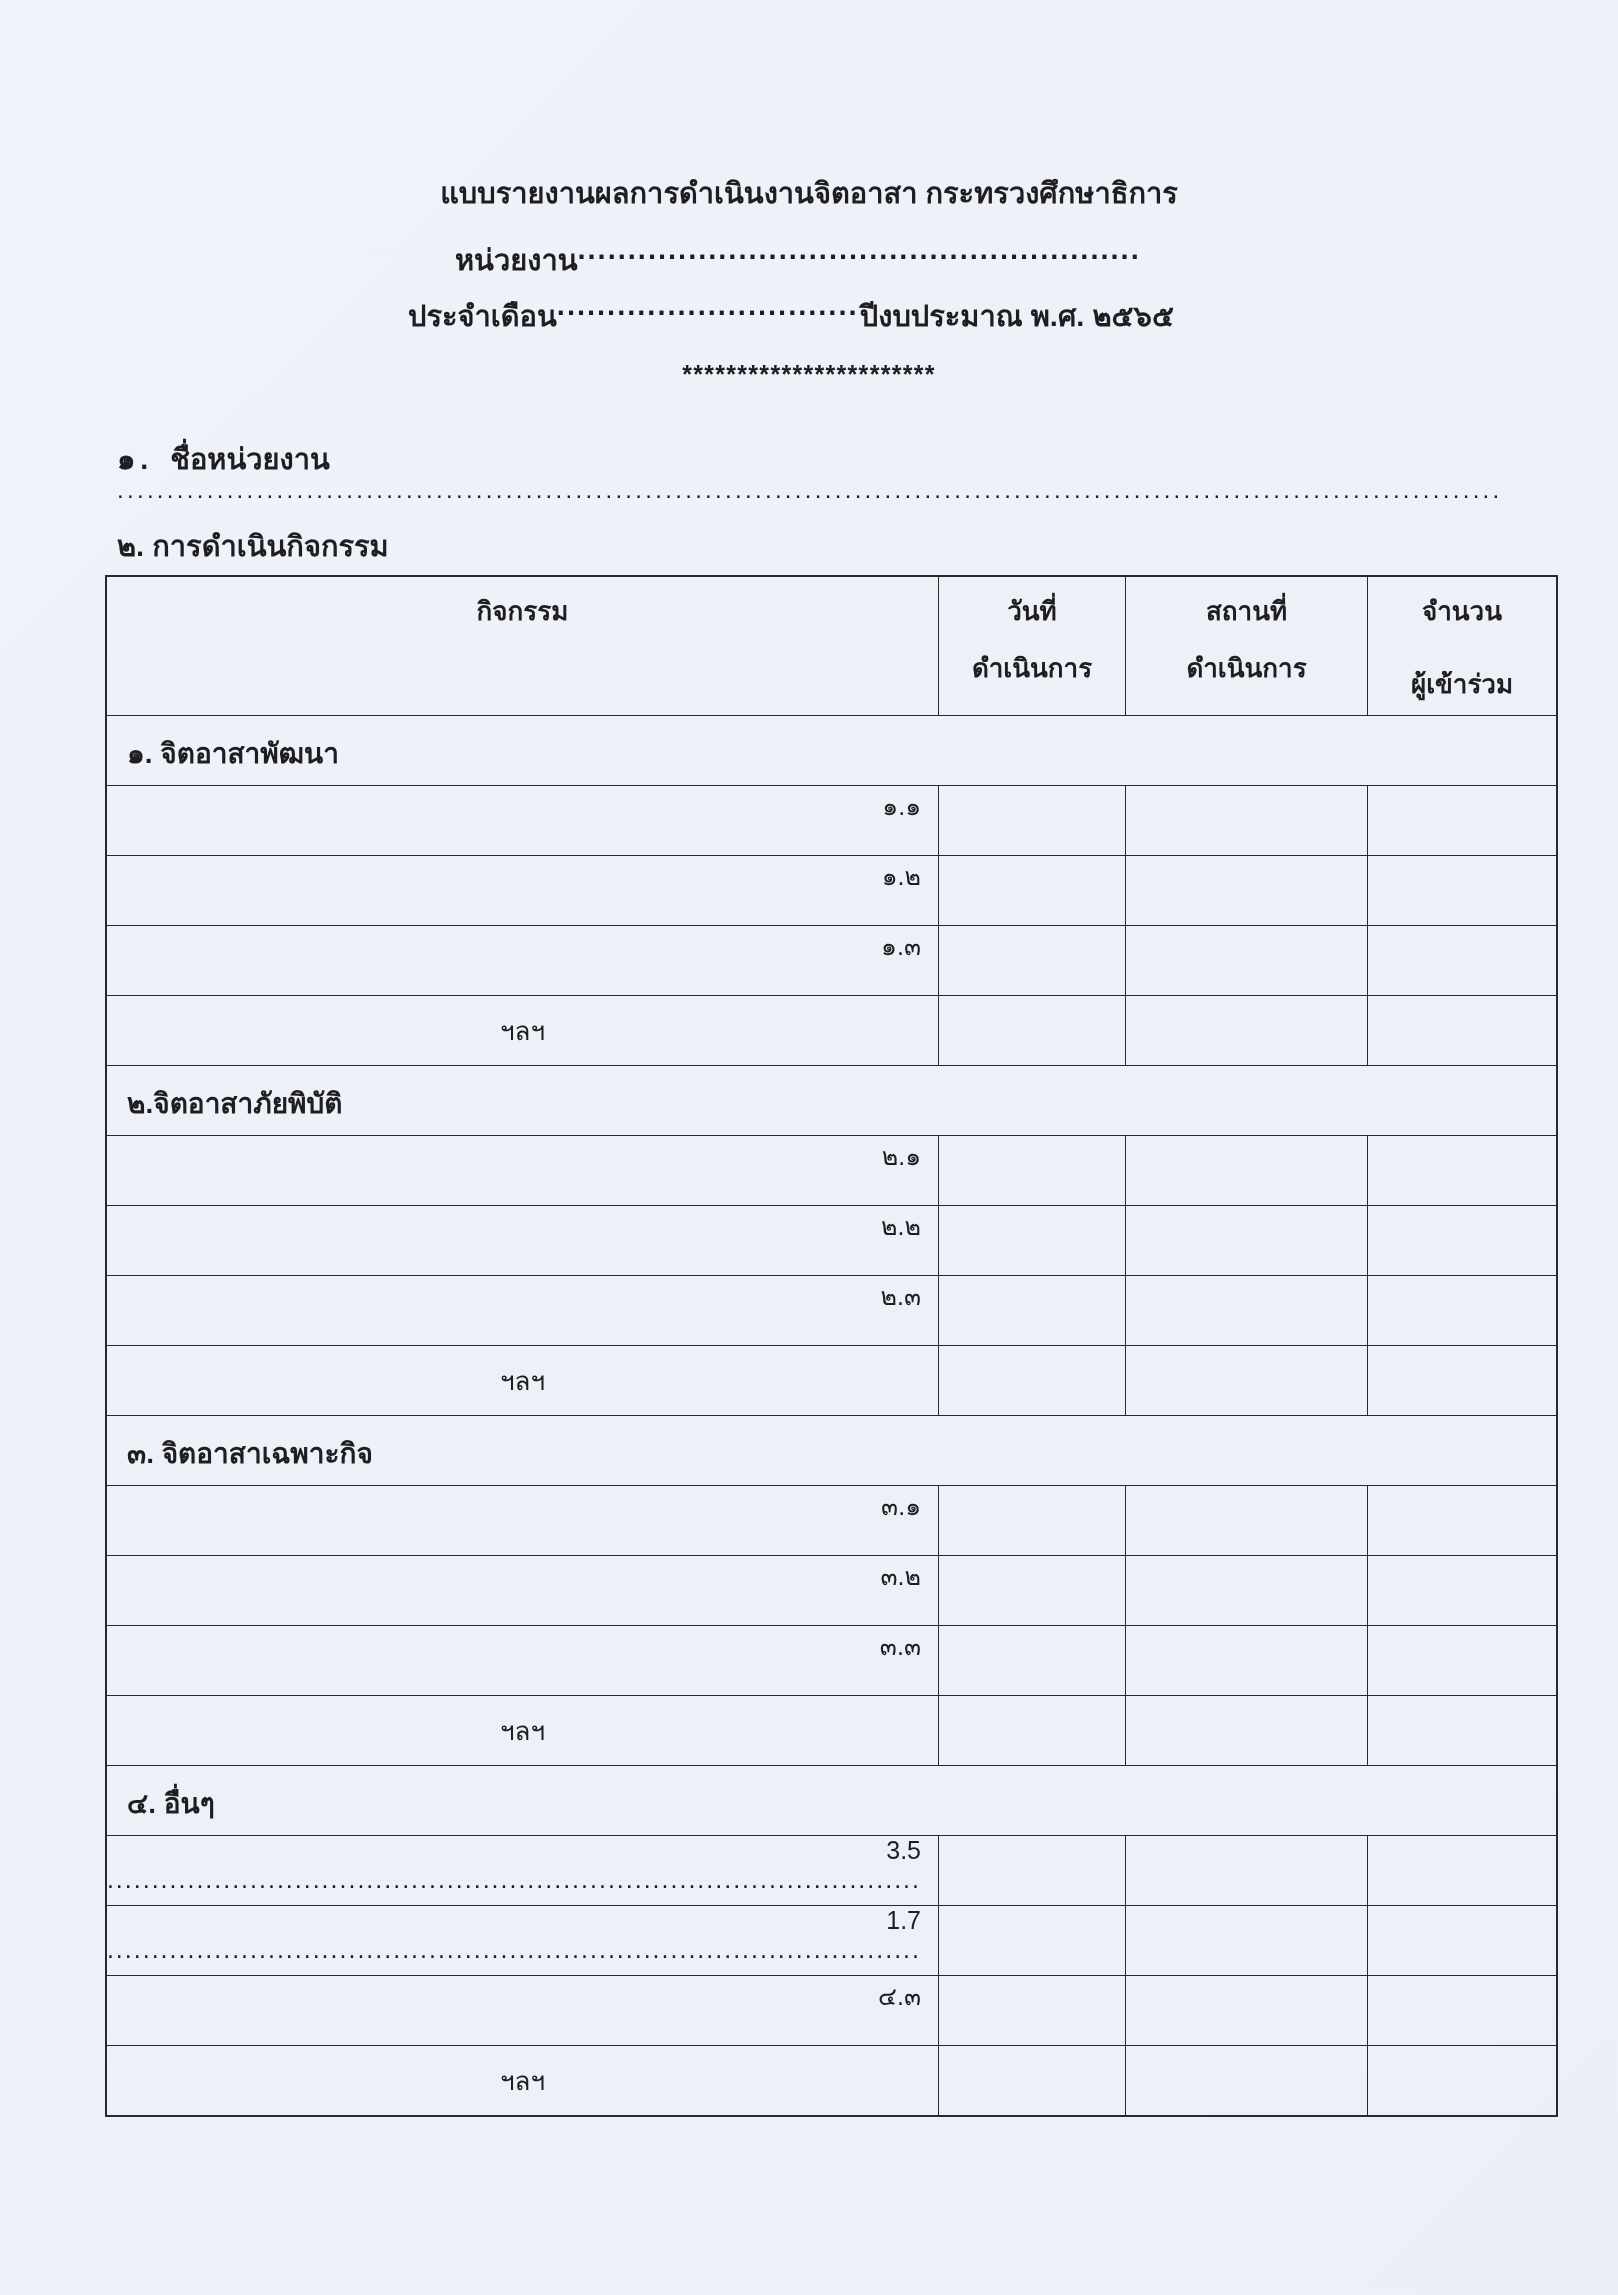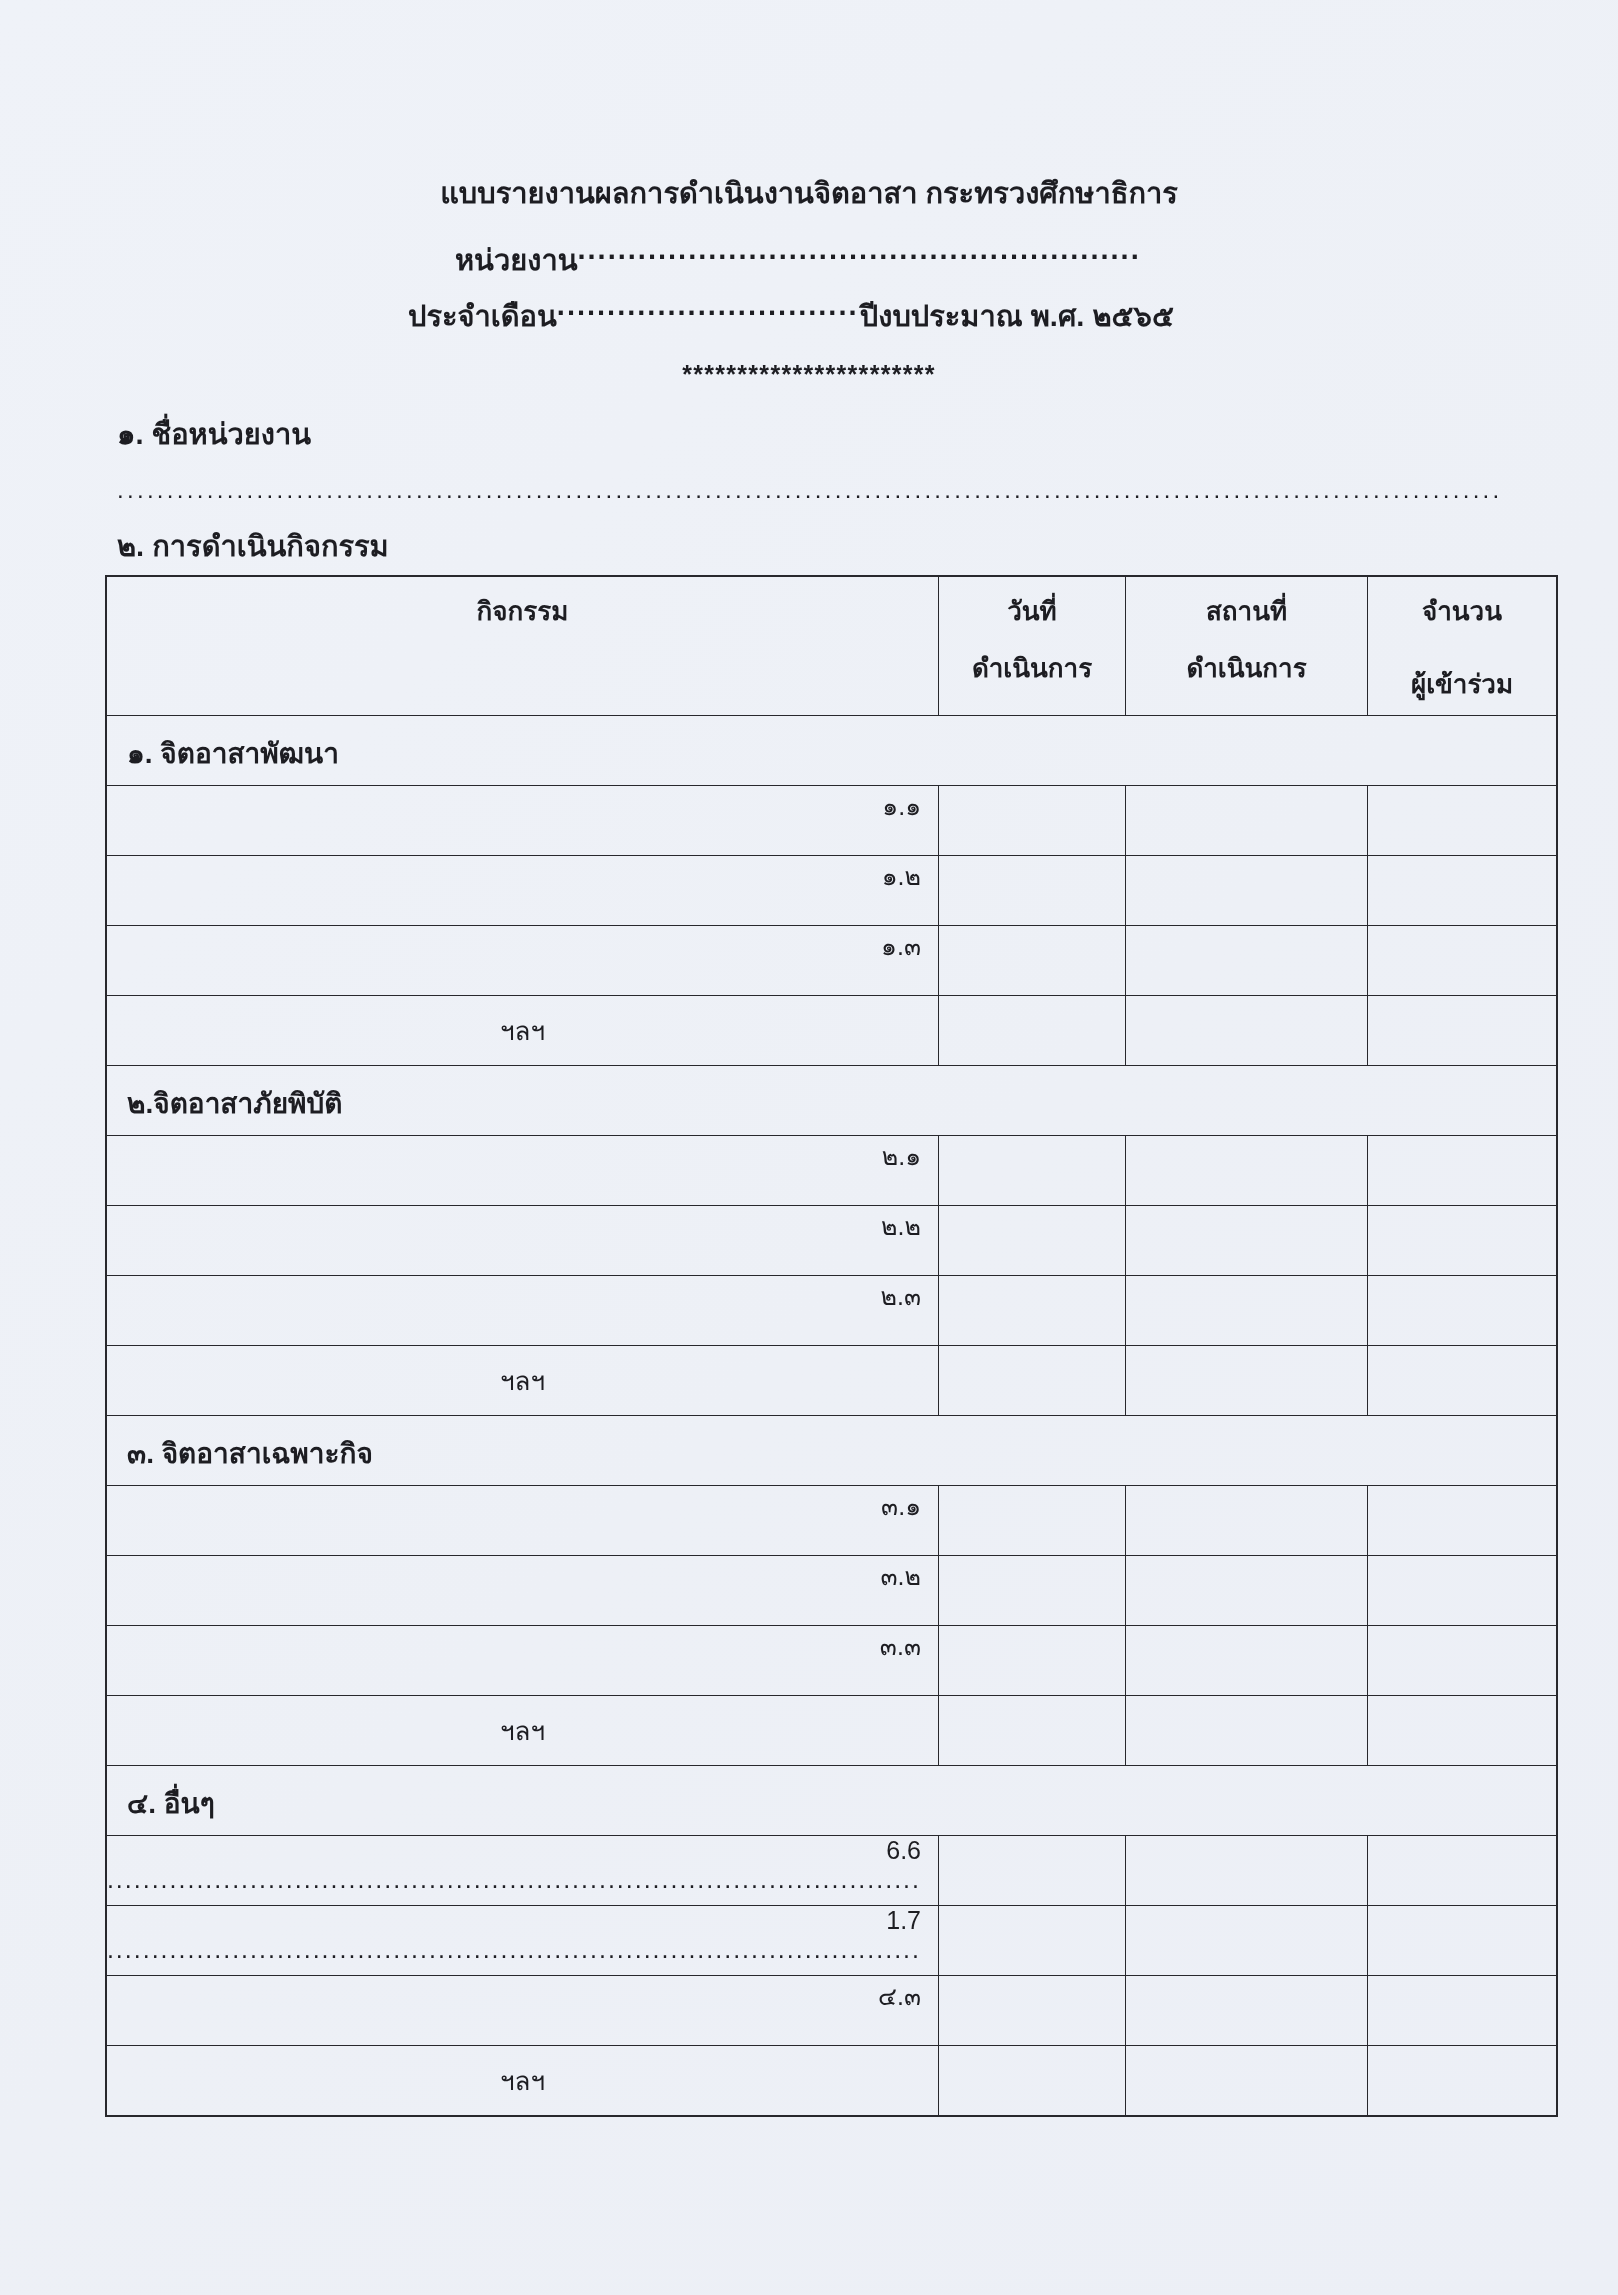--- a/index.html
+++ b/index.html
@@ -16,21 +16,21 @@
                font-size:29px; font-weight:bold; white-space:nowrap; }
   .line-unit  { position:absolute; top:233px; left:455px; font-size:29px; font-weight:bold; white-space:nowrap; }
   .line-month { position:absolute; top:289px; left:408px; font-size:29px; font-weight:bold; white-space:nowrap; }
   .dots { display:inline-block; overflow:hidden; white-space:nowrap; vertical-align:baseline;
           letter-spacing:2px; }
   .dots-unit  { width:560px; height:37px; }
   .dots-month { width:303px; height:37px; }
   .stars { position:absolute; top:360px; left:0; width:1618px; text-align:center;
            font-size:25px; font-weight:bold; letter-spacing:1.3px; }
   .h-sec { position:absolute; left:117px; font-size:29px; font-weight:bold; white-space:nowrap; }
-  .h-sec1 { top:411px; }
+  .h-sec1 { top:436px;font-family:Liberation Mono, monospace; }
   .h-sec2 { top:523px; }
   .fill-line { position:absolute; top:476px; left:117px; width:1386px; height:36px;
                font-size:24px; letter-spacing:3.3px; overflow:hidden; white-space:nowrap; }
 
   .tbl { position:absolute; top:575px; left:105px; width:1453px;
          border:2px solid #28282d; box-sizing:border-box; }
   .tr { display:flex; height:70px; box-sizing:border-box; border-top:1.3px solid #28282d; }
   .tr.hdr { height:138px; border-top:none; }
   .td { box-sizing:border-box; }
   .c1 { width:831px;flex-direction:column; }
@@ -202,21 +202,21 @@
       <div class="td c2"></div>
       <div class="td c3"></div>
       <div class="td c4"></div>
     </div>
 
     <div class="tr sec">
       <div class="full">๔. อื่นๆ</div>
     </div>
     <div class="tr">
       <div class="td c1 lbl">
-        <span class="pfx">6.6</span>
+        <span class="pfx">3.5</span>
           <span class="dotfill">........................................................................................................................................................................................................................................................................</span>
       </div>
       <div class="td c2"></div>
       <div class="td c3"></div>
       <div class="td c4"></div>
     </div>
     <div class="tr">
       <div class="td c1 lbl">
         <span class="pfx">1.7</span>
           <span class="dotfill">........................................................................................................................................................................................................................................................................</span>

